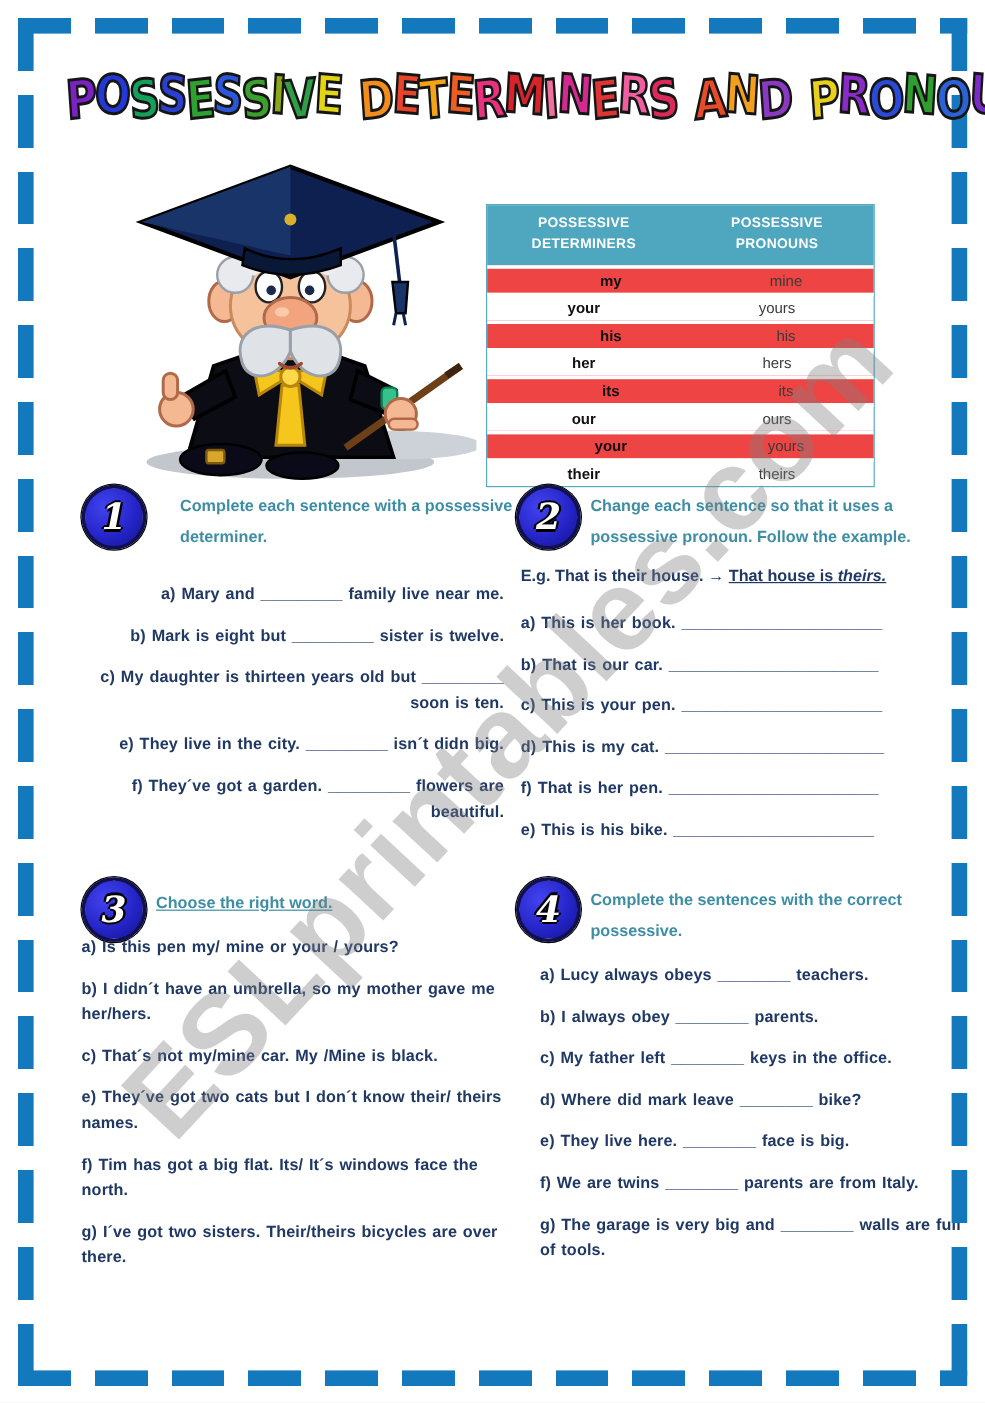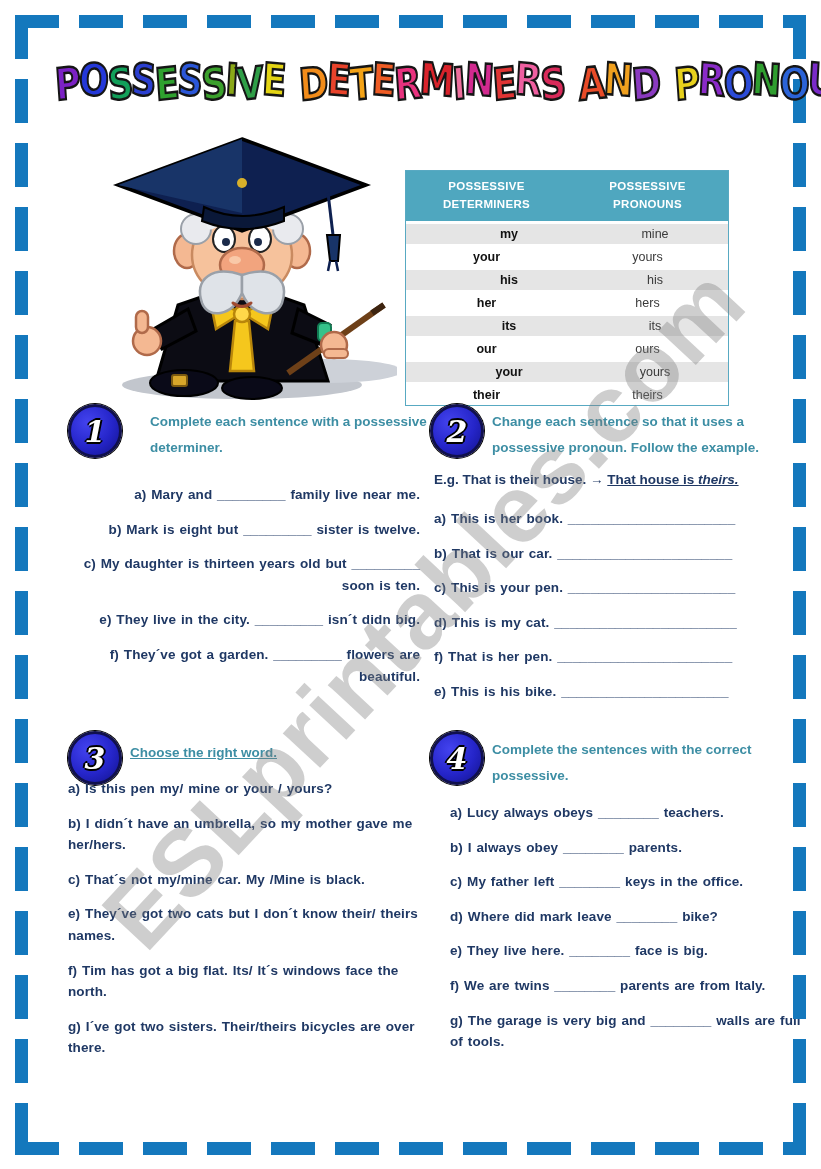--- a/index.html
+++ b/index.html
@@ -29,21 +29,21 @@
   .title-letter.ra{transform:rotate(-5deg) translateY(2px);}
   .title-letter.rb{transform:rotate(4deg) translateY(-2px);}
 
   
   .ref-table{position:absolute;left:405px;top:170px;width:322px;z-index:2;
     border:1px solid #58a9c2;}
   .ref-head{display:grid;grid-template-columns:1fr 1fr;background:#4fa7bf;}
   .ref-head .hc{color:#ffffff;font-weight:bold;font-size:11.5px;text-align:center;
     padding:7px 0;line-height:1.55;letter-spacing:.3px;}
   .ref-body .rrow{display:grid;grid-template-columns:1fr 1fr;border-top:3px solid #ffffff;}
-  .ref-body .rrow.alt{background:#e5e5e5;padding-left:30px;}
+  .ref-body .rrow.alt{background:#ef4444;padding-left:30px;}
   .ref-body .cell{font-size:12.5px;text-align:center;padding:3px 2px;color:#3a3a3a;}
   .ref-body .cell.det{font-weight:bold;color:#111111;}
 
   
   .badge{position:absolute;width:48px;height:48px;border-radius:50%;z-index:2;
     background:radial-gradient(circle at 35% 32%,#4343ef 0%,#2525c9 55%,#12128c 100%);
     border:3px solid #10104d;box-shadow:0 0 0 1px #000;
     display:flex;align-items:center;justify-content:center;}
   .badge .num{font-family:"DejaVu Serif",serif;font-style:italic;font-weight:bold;
     font-size:30px;color:#ffffff;

